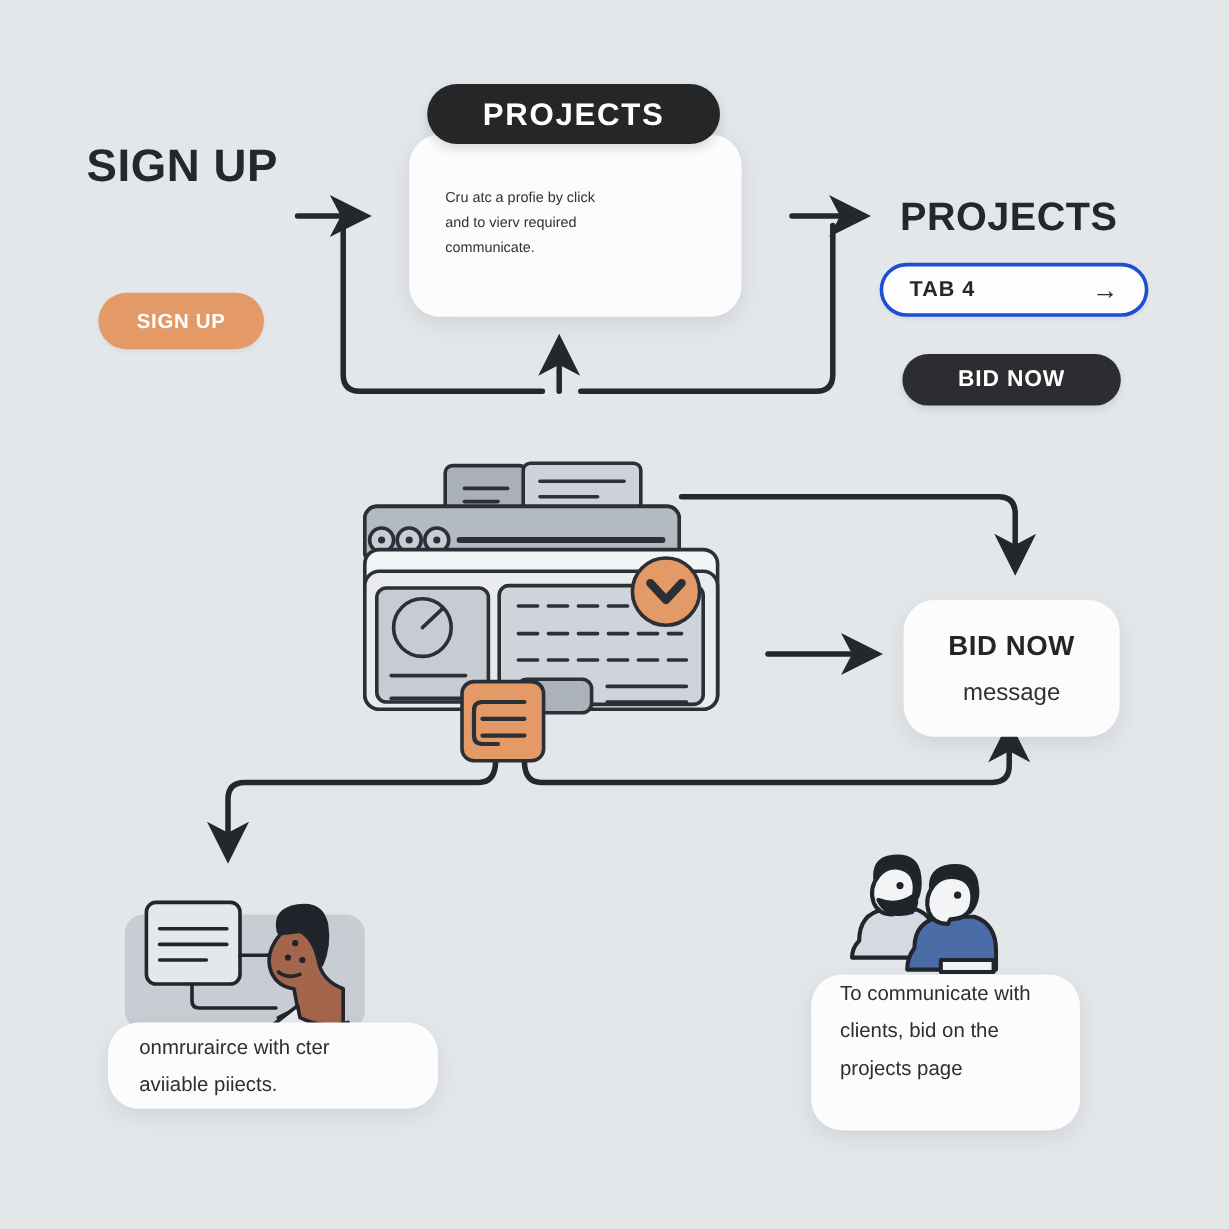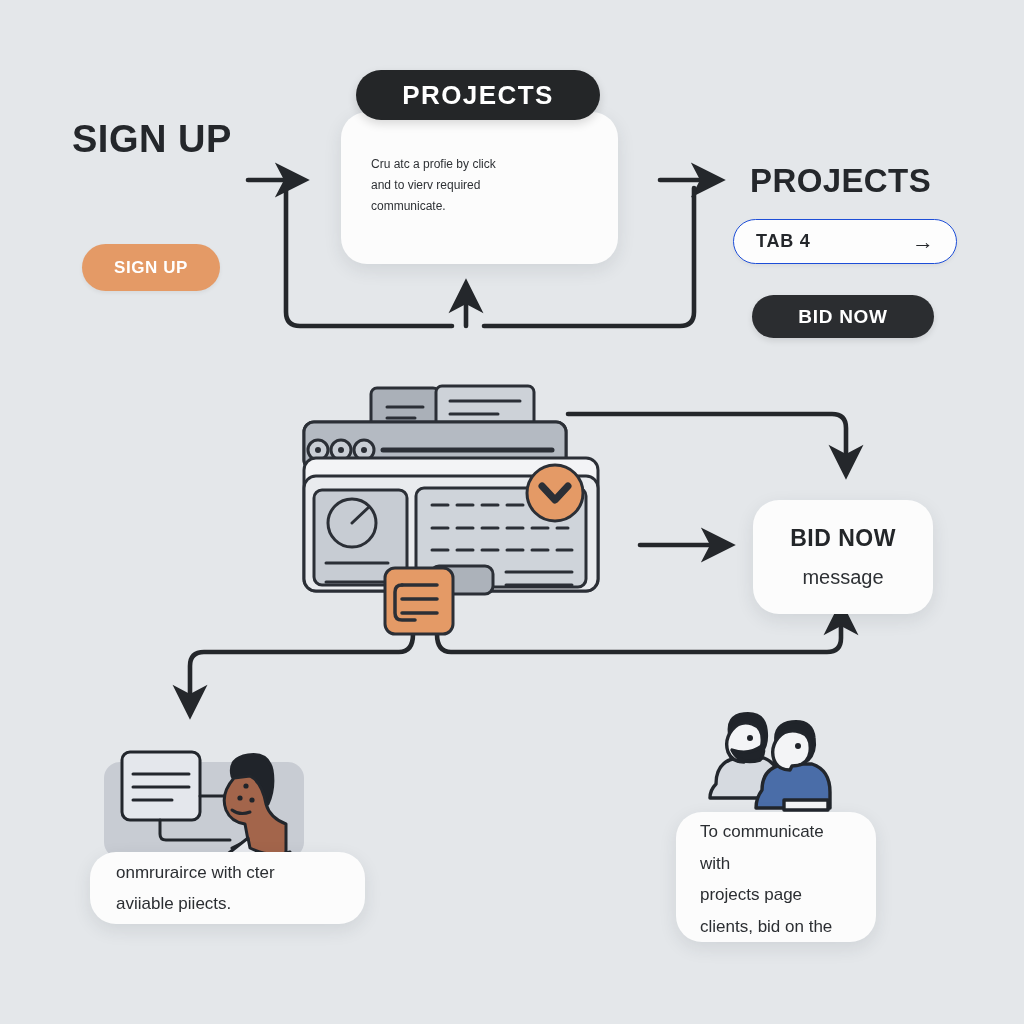--- a/index.html
+++ b/index.html
@@ -55,21 +55,21 @@
     font-size: 19px;
     font-weight: 700;
     letter-spacing: 0.7px;
     display: flex;
     align-items: center;
     justify-content: center;
     box-shadow: 0 3px 6px rgba(0,0,0,0.10);
   }
   .pill-outline {
     background: #FDFDFD;
-    border: 1px solid #1d4ed8;
+    border: 3px solid #1d4ed8;
     border-radius: 999px;
     display: flex;
     align-items: center;
     justify-content: space-between;
     padding: 0 22px;
     box-sizing: border-box;
     box-shadow: 0 2px 4px rgba(0,0,0,0.05);
   }
   .pill-outline .lbl {
     font-size: 18px;
@@ -303,21 +303,21 @@
       <g>
         <path d="M74,84 Q74,62 96,58 L124,58 Q142,64 142,86 L142,102 L68,102 Q68,92 74,84 Z" fill="#4A6DA8"></path>
         <path d="M88,36 Q86,18 104,16 Q124,14 126,32 Q128,46 120,54 L96,56 Z" fill="#20242A" stroke="#20242A"></path>
         <path d="M90,32 Q82,42 86,54 Q90,64 102,64 L104,60 Q120,60 122,46 Q124,30 112,26 Q98,22 90,32 Z" fill="#F3F4F6"></path>
         <circle cx="110" cy="40" r="3" fill="#20242A" stroke="none"></circle>
         <path d="M96,94 L140,94 L140,104 L96,104 Z" fill="#F3F4F6"></path>
       </g>
     </g>
   </svg>
 
-  <div class="abs card" style="left:676px; top:812px; width:200px; height:130px; display:flex; align-items:flex-end;">
+  <div class="abs card" style="left:676px; top:812px; width:224px; height:130px; display:flex; align-items:flex-start;">
     <div class="note-text" style="padding:0 24px;">
       <span class="ln">To communicate with</span>
+      <span class="ln">clients, bid on the</span>
       <span class="ln">projects page</span>
-      <span class="ln">clients, bid on the</span>
     </div>
   </div>
 
 </div>
 
 </body></html>

